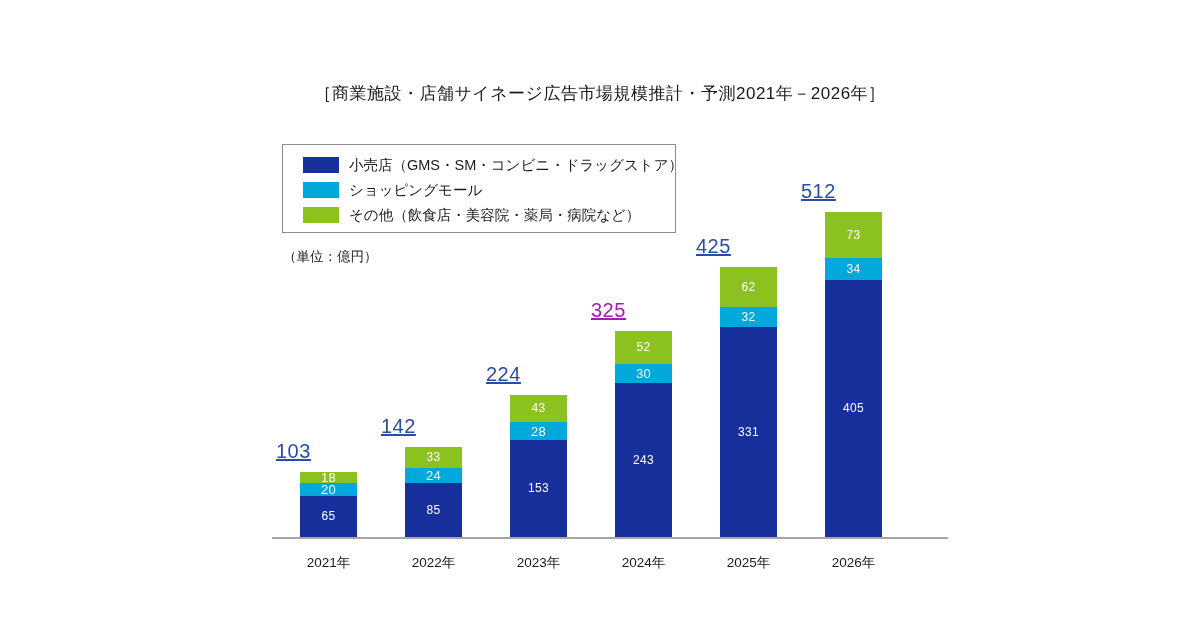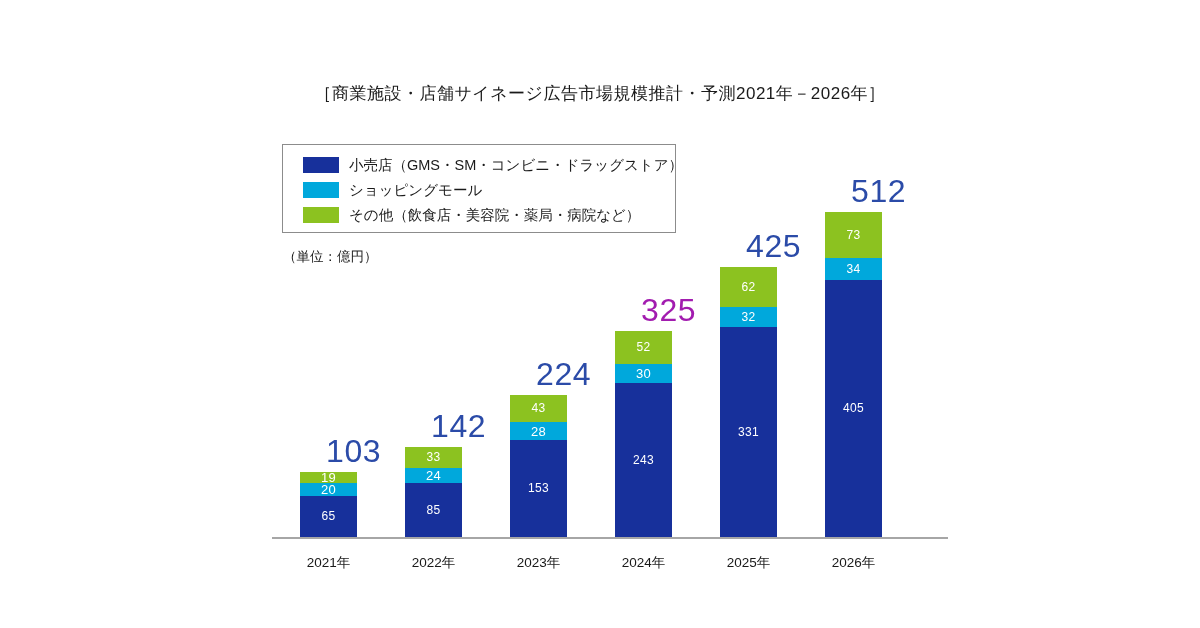--- a/index.html
+++ b/index.html
@@ -116,26 +116,27 @@
     letter-spacing: 0.3px;
     white-space: nowrap;
   }
   .seg-label.tight {
     font-size: 13px;
   }
   .total-label {
     position: absolute;
     left: 0;
     width: 105px;
-    text-align: right;
-    font-size: 32px;
+    text-align: left;
+    font-size: 20px;
     line-height: 30px;
     color: #2b4ba8;
     letter-spacing: 0.5px;
     white-space: nowrap;
+    text-decoration: underline;
   }
   .cat-label {
     position: absolute;
     left: 0;
     bottom: 56px;
     width: 105px;
     text-align: center;
     font-size: 13.5px;
     color: #1a1a1a;
     white-space: nowrap;
@@ -162,21 +163,21 @@
 </div>
 
 <div id="unit-note">（単位：億円）</div>
 
 <div id="plot-area">
   <div id="axis-line"></div>
   <div id="bars-container">
       <div class="bar-group" style="left: 276px;">
         <div class="bar-stack">
           <div class="seg" style="height: 11.4258px; background: rgb(140, 194, 32);">
-            <span class="seg-label tight">19</span>
+            <span class="seg-label tight">18</span>
           </div>
           <div class="seg" style="height: 12.6953px; background: rgb(0, 168, 220);">
             <span class="seg-label tight">20</span>
           </div>
           <div class="seg" style="height: 41.2598px; background: rgb(23, 48, 155);">
             <span class="seg-label">65</span>
           </div>
         </div>
         <div class="total-label" style="bottom: 162.381px; color: rgb(43, 75, 168);">103</div>
         <div class="cat-label">2021年</div>

